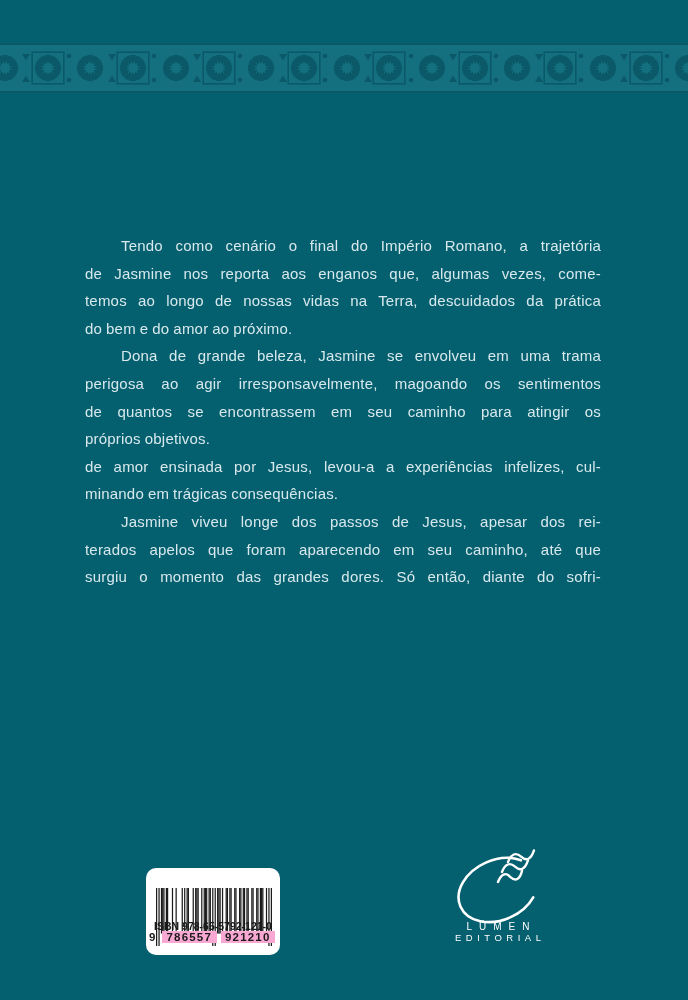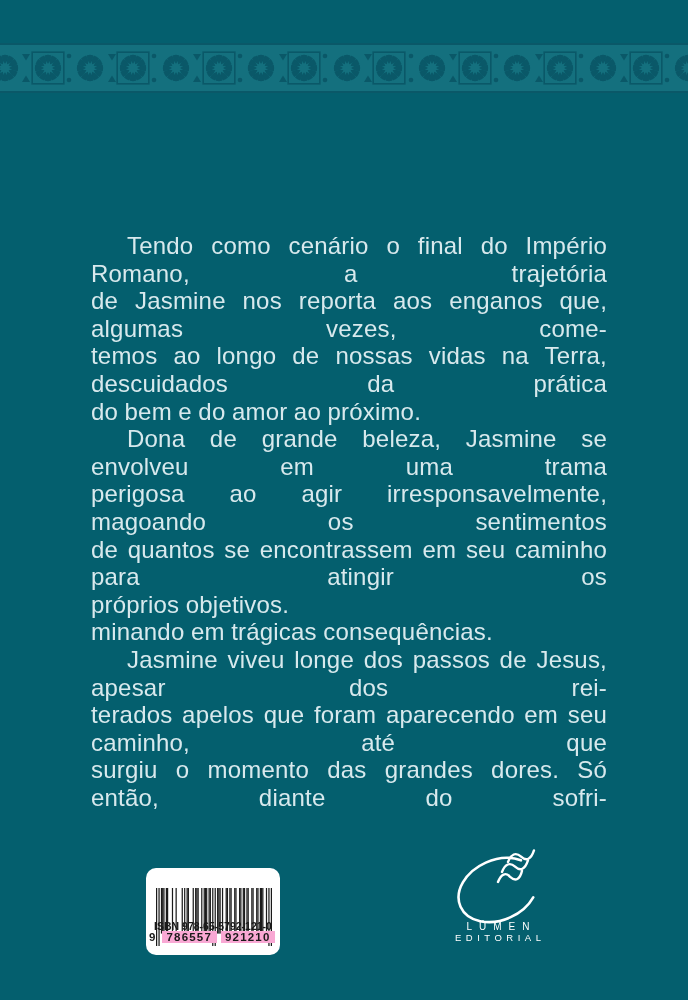--- a/index.html
+++ b/index.html
@@ -11,22 +11,22 @@
   
   .band{
     position:absolute;left:0;top:43px;width:688px;height:50px;
     background:#14707E;
     border-top:2px solid #0A5868;border-bottom:2.5px solid #0A5868;
     box-sizing:border-box;overflow:hidden;
   }
   .orn{position:absolute;top:50%;transform:translate(-50%,-50%);line-height:0}
   
   .bodytext{
-    position:absolute;left:91px;top:232px;width:516px;
-    color:#D8E9ED;font-size:24px;line-height:27.6px;
+    position:absolute;left:85px;top:232px;width:516px;
+    color:#D8E9ED;font-size:15px;line-height:27.6px;
     letter-spacing:.2px;word-spacing:-.4px;
   }
   .bodytext p{margin:0;padding:0}
   .tline{display:block;text-align:justify;text-align-last:justify;white-space:normal}
   .tline.first{text-indent:36px}
   .tline.last{text-align-last:left}
   
   .barcode-box{
     position:absolute;left:146px;top:868px;width:134px;height:87px;
     background:#FFFFFF;border-radius:10px;overflow:hidden;
@@ -786,20 +786,21 @@
       <span class="tline">temos ao longo de nossas vidas na Terra, descuidados da prática</span>
       <span class="tline last">do bem e do amor ao próximo.</span>
     </p>
     <p>
       <span class="tline first">Dona de grande beleza, Jasmine se envolveu em uma trama</span>
       <span class="tline">perigosa ao agir irresponsavelmente, magoando os sentimentos</span>
       <span class="tline">de quantos se encontrassem em seu caminho para atingir os</span>
       <span class="tline last">próprios objetivos.</span>
     </p>
     <p>
+      <span class="tline">de amor ensinada por Jesus, levou-a a experiências infelizes, cul-</span>
       <span class="tline last">minando em trágicas consequências.</span>
     </p>
     <p>
       <span class="tline first">Jasmine viveu longe dos passos de Jesus, apesar dos rei-</span>
       <span class="tline">terados apelos que foram aparecendo em seu caminho, até que</span>
       <span class="tline">surgiu o momento das grandes dores. Só então, diante do sofri-</span>
     </p>
   </div>
 
 <div class="barcode-box">

